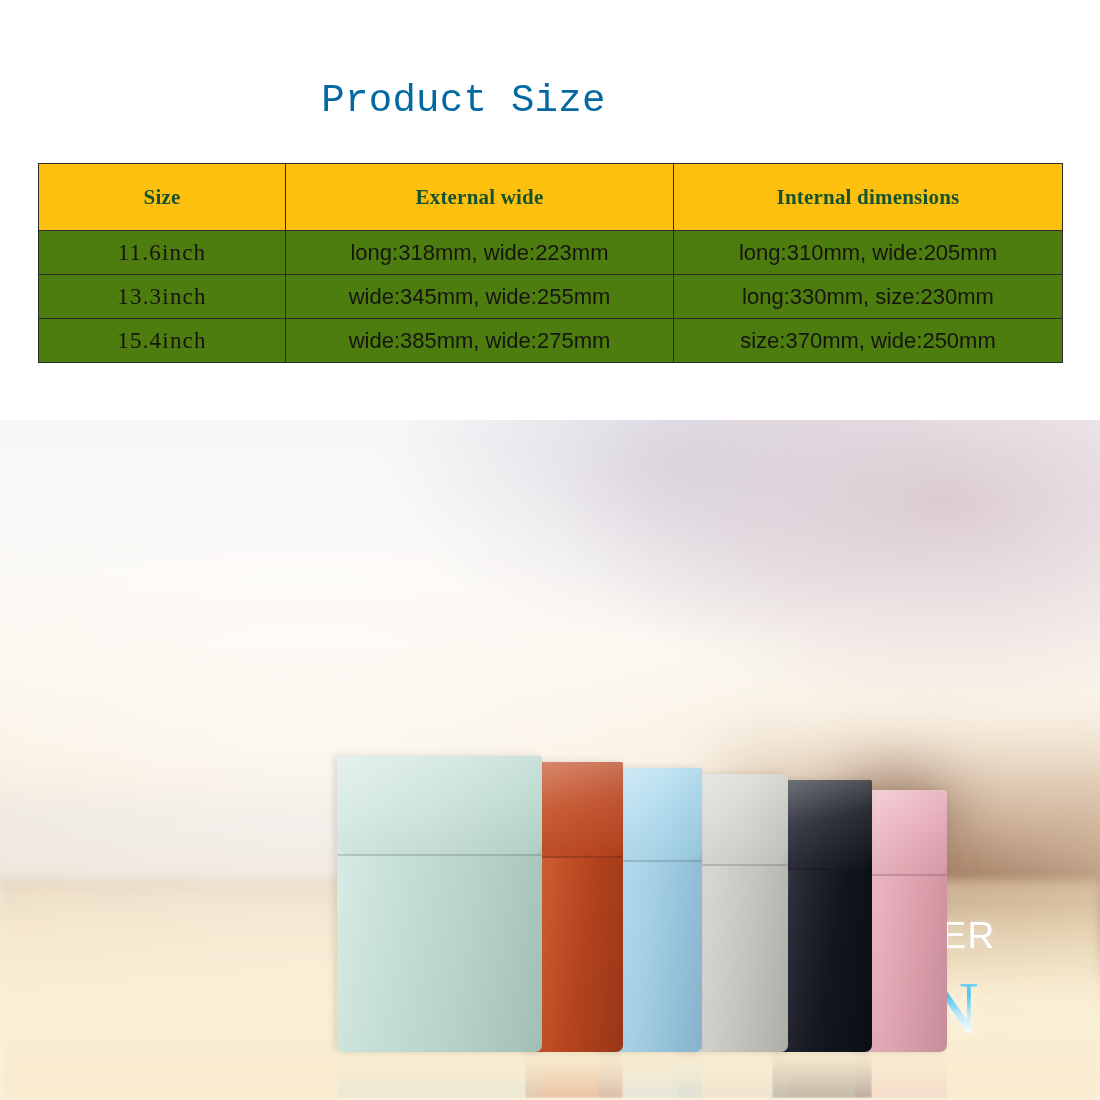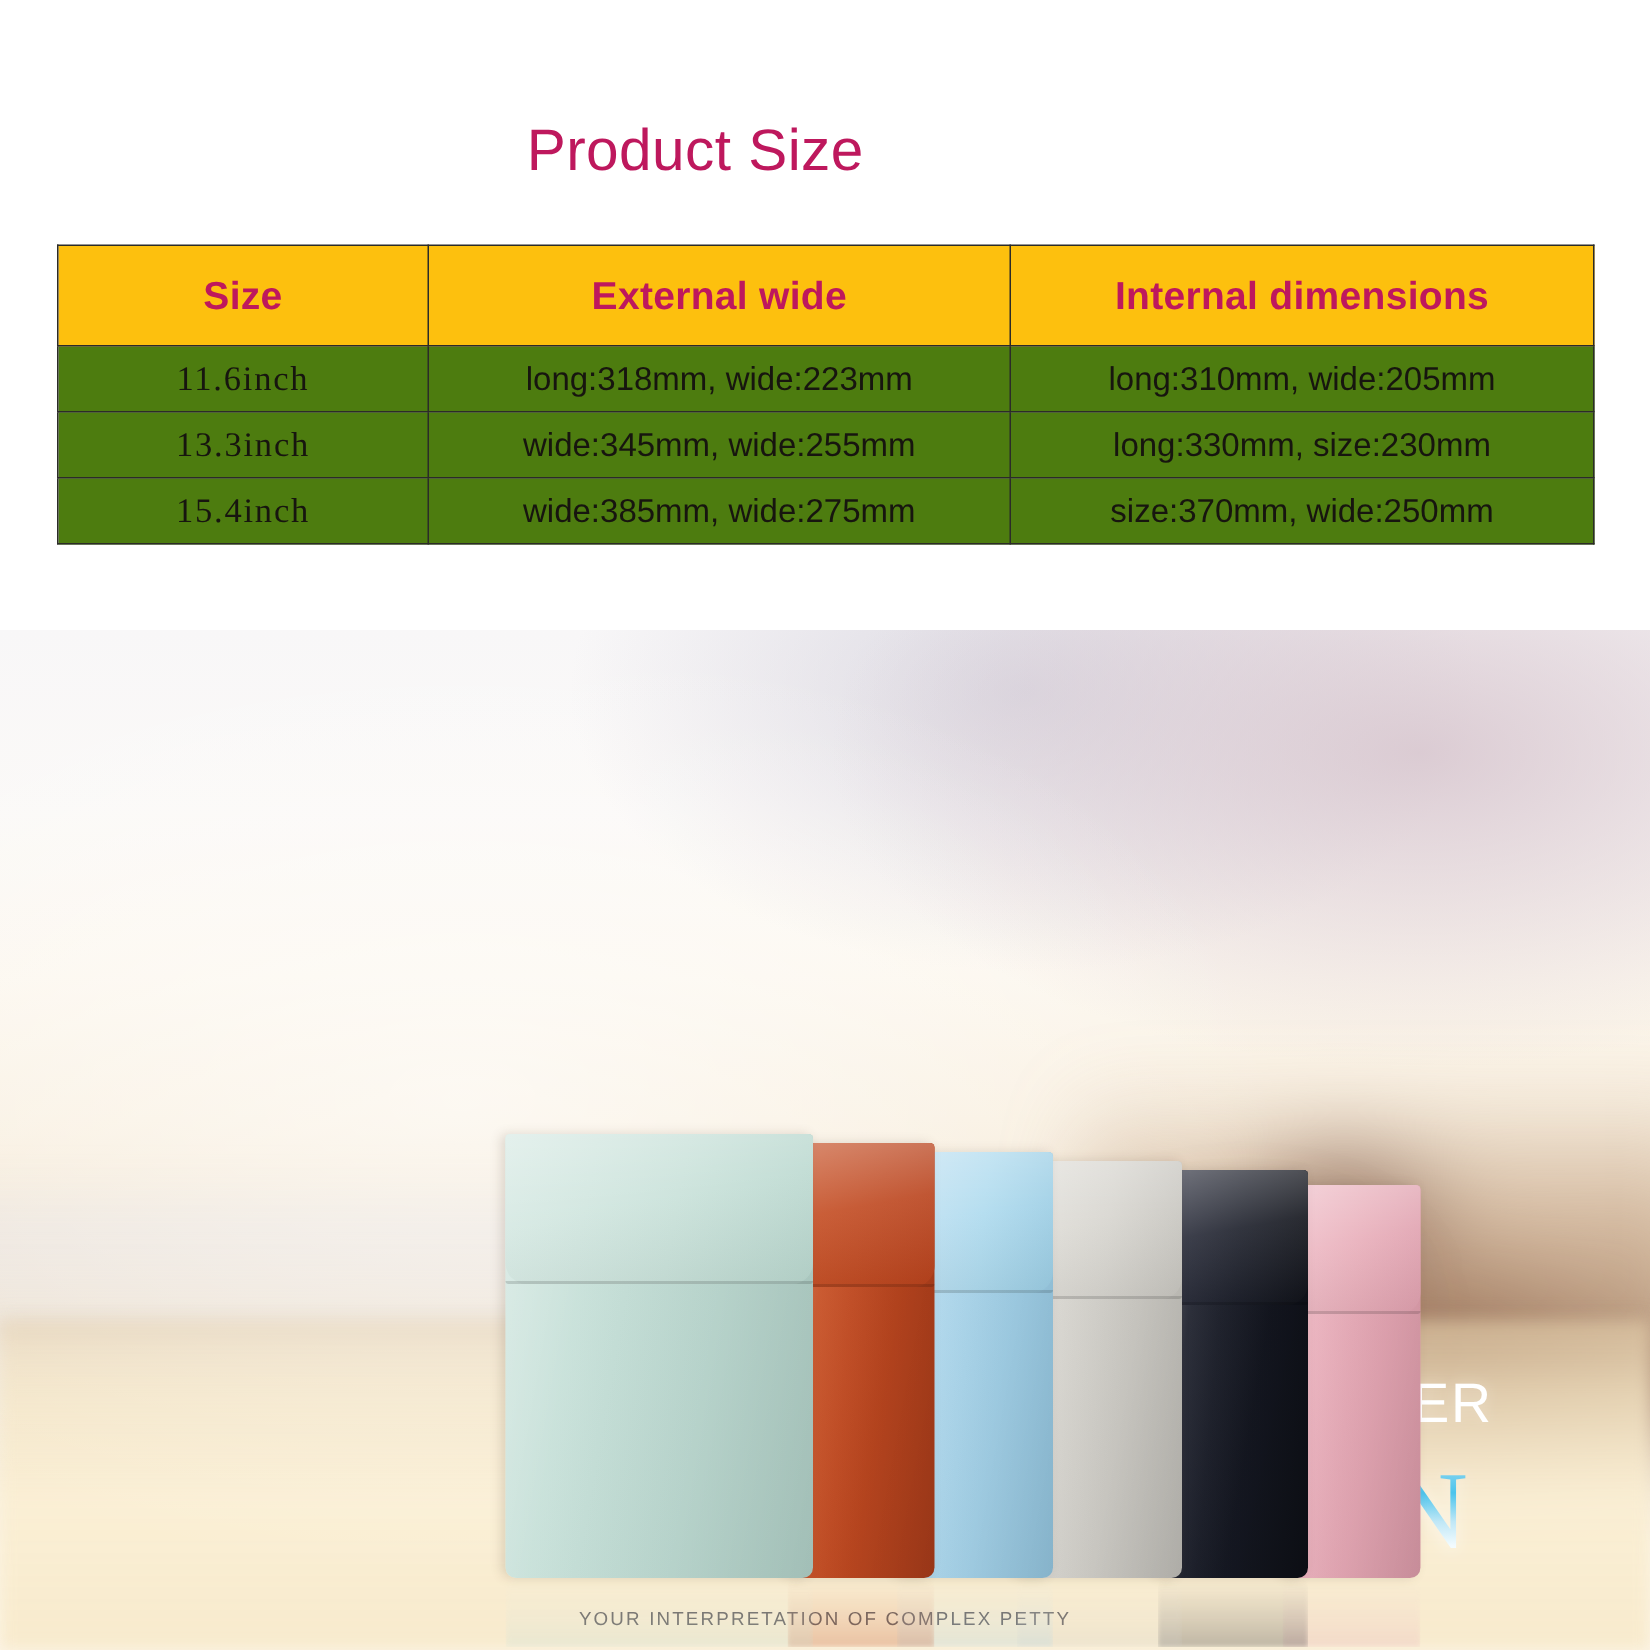--- a/index.html
+++ b/index.html
@@ -22,48 +22,48 @@
     width: 1100px;
     height: 420px;
     background: #ffffff;
   }
 
   .page-title {
     position: absolute;
     left: 0; top: 52px;
     width: 927px;
     text-align: center;
-    font-family: Liberation Sans, sans-serif;
+    font-family: Liberation Mono, monospace;
     font-size: 39px;
     font-weight: 400;
-    color: #be185d;
+    color: #0369a1;
     letter-spacing: 0.3px;
     line-height: 46px;
   }
 
   .size-table {
     position: absolute;
     left: 38px;
     top: 163px;
     width: 1024px;
     border-collapse: collapse;
     table-layout: fixed;
   }
   .size-table td, .size-table th {
     border: 1.5px solid #2b2b28;
     padding: 0;
     margin: 0;
   }
   .size-table thead th {
     background: #FDC00E;
     height: 66px;
-    font-family: Liberation Sans, sans-serif;
-    font-size: 26px;
+    font-family: Liberation Serif, serif;
+    font-size: 21px;
     font-weight: bold;
-    color: #be185d;
+    color: #14532d;
     text-align: center;
     letter-spacing: 0.2px;
   }
   .size-table tbody td {
     height: 43px;
     text-align: center;
     vertical-align: middle;
     background: #4d7c0f;
   }
   .cell-size {
@@ -428,17 +428,16 @@
     <div class="script-f">F</div>
 
     <div class="wordmark-top">ASHIONABLE JOKER</div>
 
     <div class="wordmark-main">FASHION</div>
 
     <svg class="crown" viewBox="0 0 52 30">
       <path d="M3 27 L0.5 5 L13 15 L26 1.5 L39 15 L51.5 5 L49 27 Z" fill="#ffffff"></path>
     </svg>
 
-    <div class="tagline">YOUR INTERPRETATION OF COMPLEX PETTY</div>
 
   </div>
 
 </section>
 
 </body></html>

